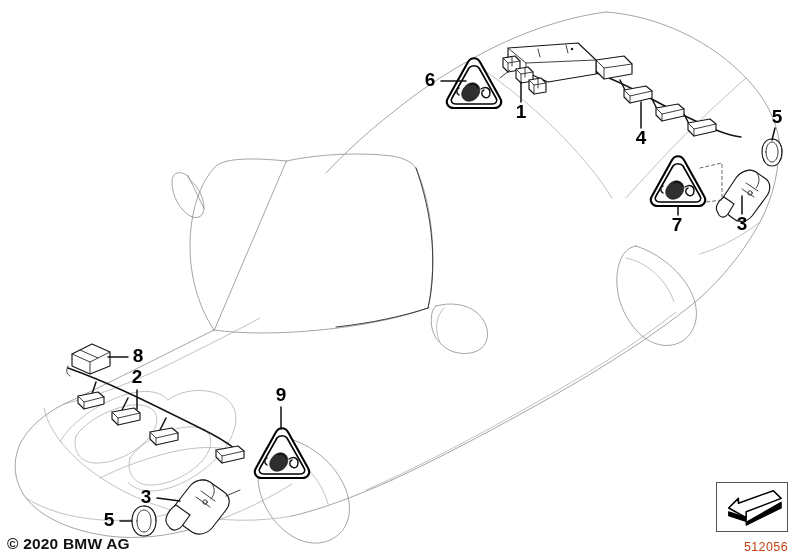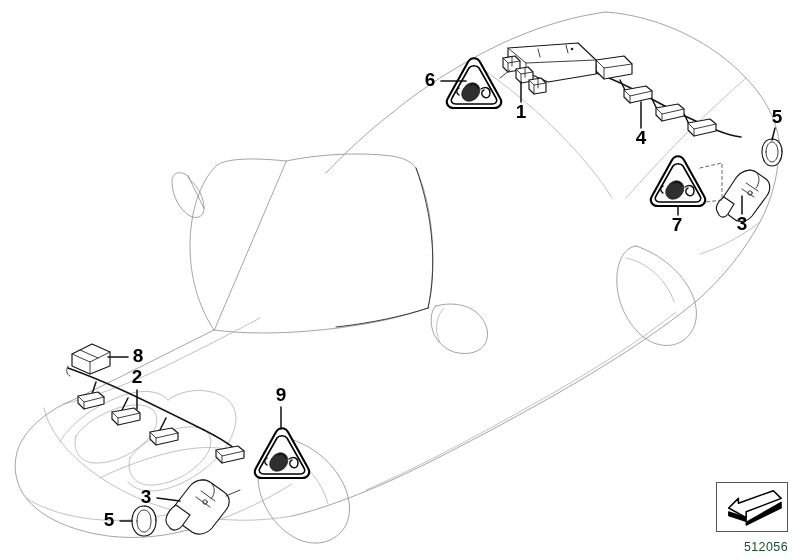--- a/index.html
+++ b/index.html
@@ -115,21 +115,21 @@
     color: #111111;
     letter-spacing: 0.2px;
     white-space: nowrap;
   }
   .partnumber {
     position: absolute;
     right: 12px;
     bottom: 6px;
     font-family: "Liberation Sans", sans-serif;
     font-size: 12.5px;
-    color: #14532d;
+    color: #c2410c;
     letter-spacing: 0.4px;
     margin-left: 9px;
   }
   .viewbox-icon {
     position: absolute;
     right: 12px;
     bottom: 28px;
     width: 72px;
     height: 50px;
     border: 1.2px solid #555555;
@@ -419,15 +419,16 @@
 
   </svg>
 
   <div class="viewbox-icon">
     <svg viewBox="0 0 72 50" preserveAspectRatio="none">
       <path d="M 12 26 L 22 16 L 22 21 L 58 8 L 66 16 L 30 30 L 30 36 Z" fill="#ffffff" stroke="#000000" stroke-width="1.6" stroke-linejoin="round"></path>
       <path d="M 12 30 L 30 36 L 30 41 L 66 20 L 66 26 L 30 44 L 30 40 L 12 34 Z" fill="#000000" stroke="#000000" stroke-width="1.2" stroke-linejoin="round"></path>
     </svg>
   </div>
 
+  <div class="copyright">© 2020 BMW AG</div>
   <div class="partnumber">512056</div>
 
 </div>
 
 </body></html>

